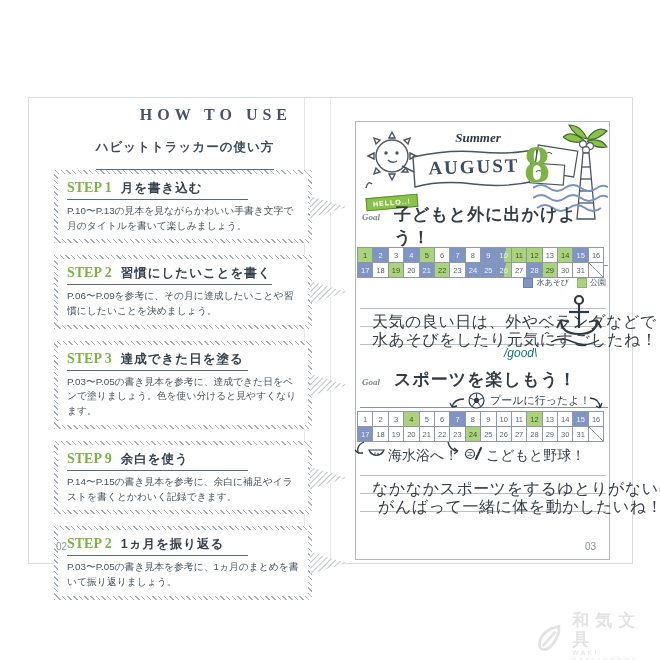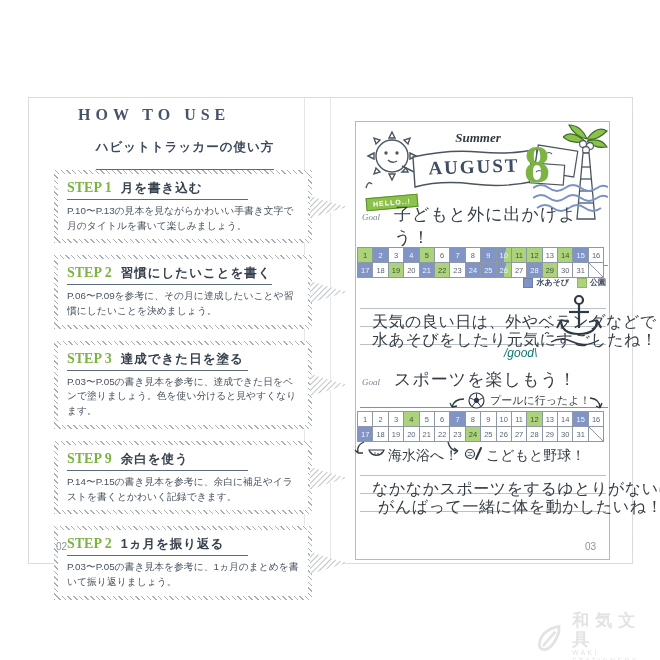--- a/index.html
+++ b/index.html
@@ -6,21 +6,21 @@
   .canvas{position:relative;width:660px;height:660px;background:#ffffff;overflow:hidden;
           font-family:"Liberation Sans", sans-serif;color:#3a4147;}
 
   
   .book{position:absolute;left:28px;top:97px;width:603px;height:465px;background:#ffffff;
         border:1px solid #d9dcdf;}
   .spine{position:absolute;top:98px;width:1px;height:463px;background:#e4e6e8;z-index:1;}
   .spine.s1{left:304px;} .spine.s2{left:330px;}
 
   
-  .howto{position:absolute;left:78px;top:106px;width:214px;text-align:left;
+  .howto{position:absolute;left:78px;top:106px;width:214px;text-align:right;
          font-family:"Liberation Serif", serif;font-weight:bold;font-size:16px;
          letter-spacing:5px;color:#47536b;}
   .subtitle{position:absolute;left:78px;top:137px;width:214px;text-align:center;}
   .subtitle span{display:inline-block;font-size:12.5px;font-weight:bold;color:#3c4a5c;
                  border-bottom:1px solid #5c6b7a;padding-bottom:13px;letter-spacing:1px;}
   .steps{position:absolute;left:54px;top:170px;width:258px;display:flex;flex-direction:column;gap:12px;z-index:2;}
   .stepbox{position:relative;background:repeating-linear-gradient(45deg,#a8b1ba 0 1px,#ffffff 1px 4px);
            padding:4px;}
   .stepbox-inner{background:#ffffff;padding:4px 9px 6px 9px;}
   .stephead{display:inline-block;border-bottom:1px solid #5c6b7a;padding-bottom:2px;margin-bottom:4px;min-width:78%;}
@@ -43,38 +43,38 @@
           font-size:13px;color:#2f3a46;z-index:4;}
   .ribbon{position:absolute;left:409px;top:145px;width:132px;height:48px;z-index:3;}
   .august{position:absolute;left:416px;top:156px;width:116px;text-align:center;
           font-family:"Liberation Serif", serif;font-weight:bold;font-size:19px;
           letter-spacing:2px;color:#3f4c63;transform:rotate(-2deg);z-index:4;}
   .eight{position:absolute;left:514px;top:136px;width:46px;text-align:center;
          font-family:"Liberation Serif", serif;font-weight:bold;font-size:52px;line-height:1.1;
          color:#7cb342;z-index:4;}
 
   .goal{position:absolute;left:360px;width:246px;border-bottom:1px solid #8a9099;
-        display:flex;align-items:baseline;gap:14px;padding:0 0 16px 2px;z-index:3;}
+        display:flex;align-items:baseline;gap:14px;padding:0 0 16px 2px;z-index:3;font-weight:bold;}
   .goal .glabel{font-size:9px;color:#7b8594;font-family:"Liberation Serif", serif;font-style:italic;}
   .goal .gtext{font-size:17px;color:#343c45;letter-spacing:1px;}
   .goal1{top:203px;} .goal2{top:368px;}
 
   .cal{position:absolute;left:357px;display:grid;grid-template-columns:repeat(16,15.4px);
        grid-auto-rows:15px;border-top:1px solid #8f99a5;border-left:1px solid #8f99a5;z-index:3;background:#fff;}
   .cal1{top:247px;} .cal2{top:411px;}
   .cell{border-right:1px solid #8f99a5;border-bottom:1px solid #8f99a5;font-size:7.5px;
         display:flex;align-items:center;justify-content:center;color:#5a6573;box-sizing:border-box;}
   .cell.c-b{background:#8094c6;color:#f2f5fa;}
   .cell.c-g{background:#abd37c;color:#41502c;}
   .cell.c-gb{background:linear-gradient(100deg,#8094c6 0 55%,#abd37c 55% 100%);color:#f2f5fa;}
   .cell.c-x{background-image:linear-gradient(to top right,transparent 47%,#8f99a5 47%,#8f99a5 53%,transparent 53%);}
 
   .legend{position:absolute;left:468px;top:277px;width:138px;display:flex;justify-content:flex-end;
           gap:8px;align-items:center;z-index:3;}
-  .legend .item{display:flex;align-items:center;gap:3px;font-size:8px;font-weight:bold;color:#3f4c63;}
+  .legend .item{display:flex;align-items:center;gap:3px;font-size:8px;font-weight:normal;color:#3f4c63;}
   .sw{width:8px;height:8px;display:inline-block;border:1px solid rgba(0,0,0,.15);}
   .sw-b{background:#8094c6;} .sw-g{background:#abd37c;}
 
   .rule{position:absolute;left:360px;width:246px;height:1px;background:#b9c0c8;z-index:3;}
   .jtext{position:absolute;font-size:16px;color:#343c45;letter-spacing:.5px;z-index:4;white-space:nowrap;}
   .good{position:absolute;left:478px;top:346px;font-size:12px;font-style:italic;color:#0f766e;z-index:4;margin-left:26px;}
 
   .notetext{position:absolute;font-size:14px;color:#343c45;z-index:4;white-space:nowrap;}
 
   .watermark{position:absolute;left:532px;top:612px;display:flex;align-items:center;gap:6px;z-index:5;}

